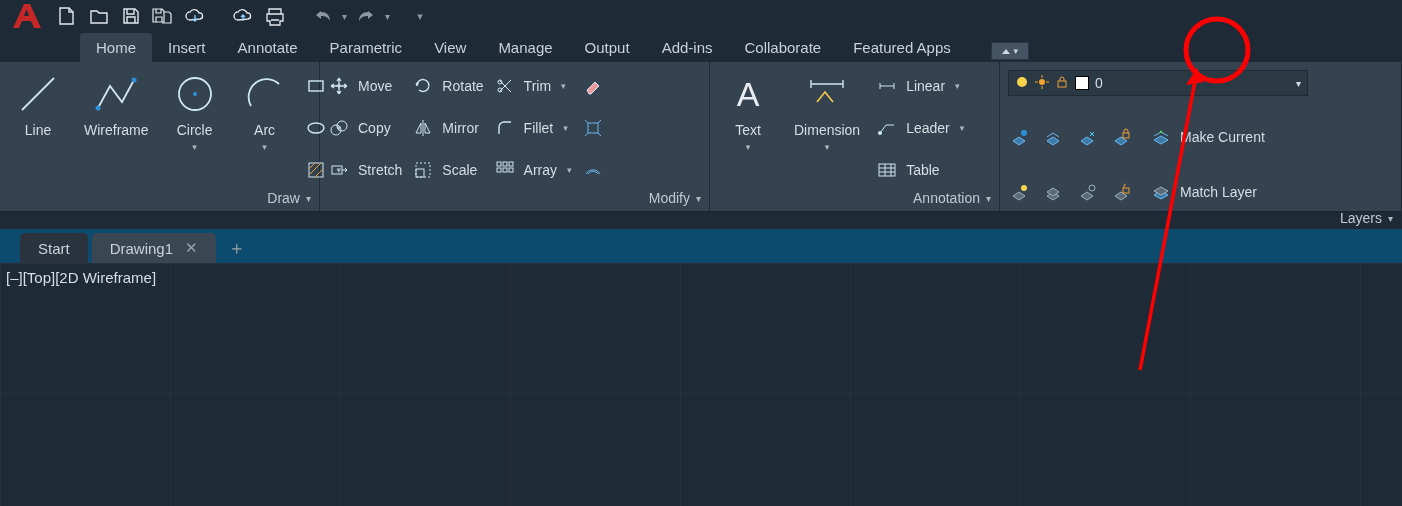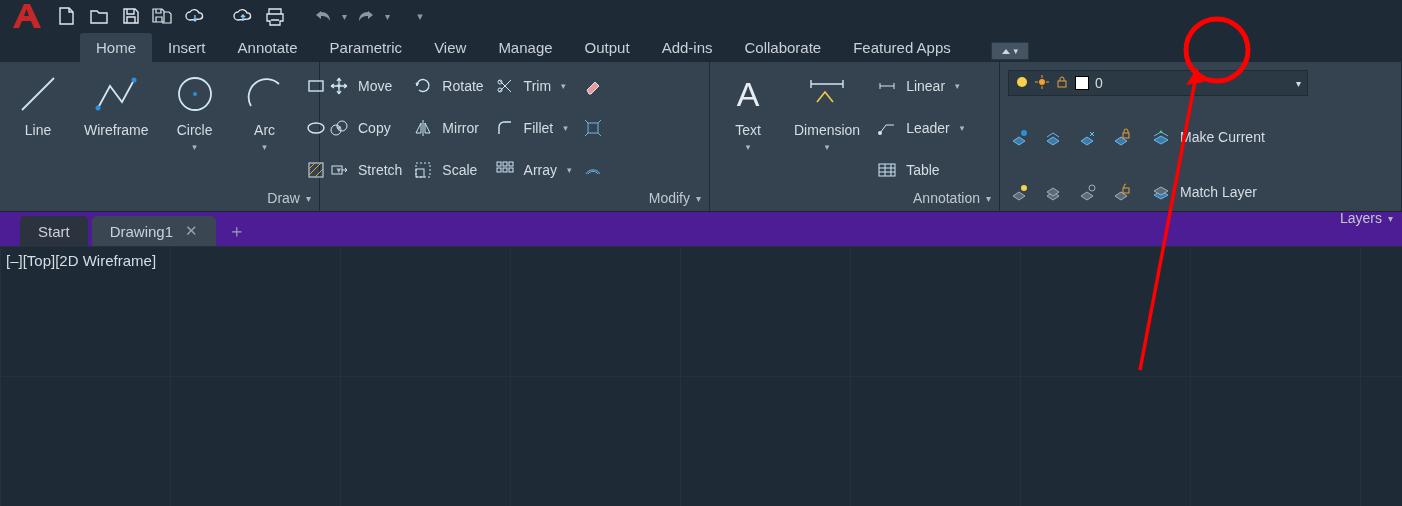--- a/index.html
+++ b/index.html
@@ -85,21 +85,21 @@
   }
   .layer-combo .square { width: 14px; height: 14px; background: #fff; border: 1px solid #000; }
   .layer-combo .grow { flex: 1; }
   .layer-combo .chev { font-size: 10px; }
 
   .layer-icons-row { display: flex; gap: 12px; align-items: center; height: 28px; margin-top: 19px; }
   .layer-icons-row .li { width: 22px; height: 22px; display:flex; align-items:center; justify-content:center; cursor:pointer; }
 
   
   .doc-tabs {
-    height: 34px; background: #4c1d95; display: flex; align-items: flex-end; padding-left: 20px;
+    height: 34px; background: #0c4a6e; display: flex; align-items: flex-end; padding-left: 20px; margin-top: 17px;
   }
   .doc-tab {
     height: 30px; padding: 0 18px; display: flex; align-items: center; gap: 12px;
     font-size: 15px; color: #c9d1d9; background: #2a333e;
     border-top-left-radius: 5px; border-top-right-radius: 5px; margin-right: 4px;
     cursor: pointer;
   }
   .doc-tab.active { background: #3b4653; }
   .doc-tab .close { font-size: 15px; color: #9aa2aa; }
   .doc-add {

